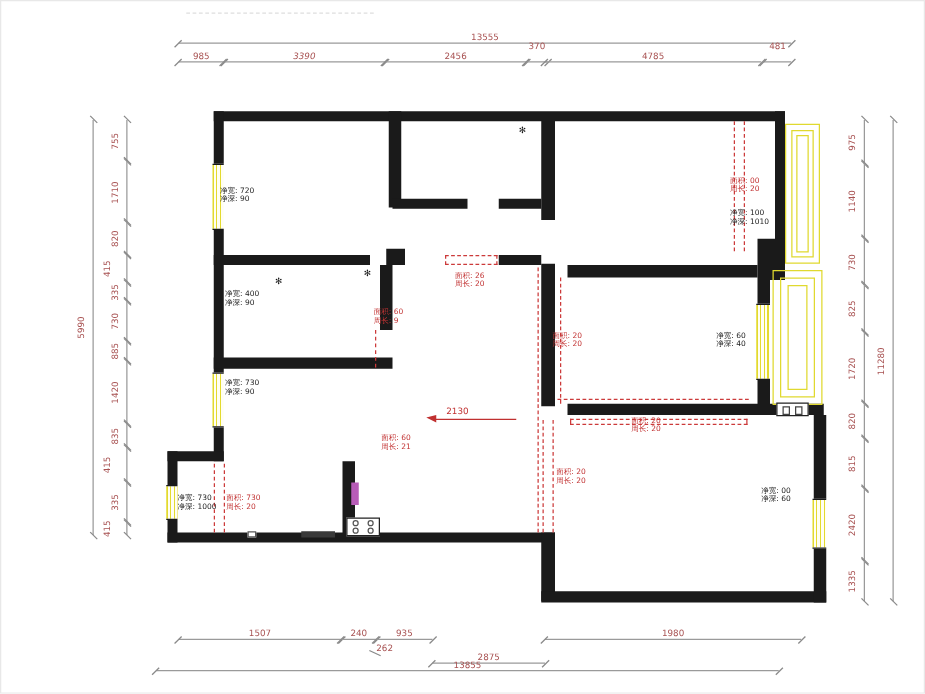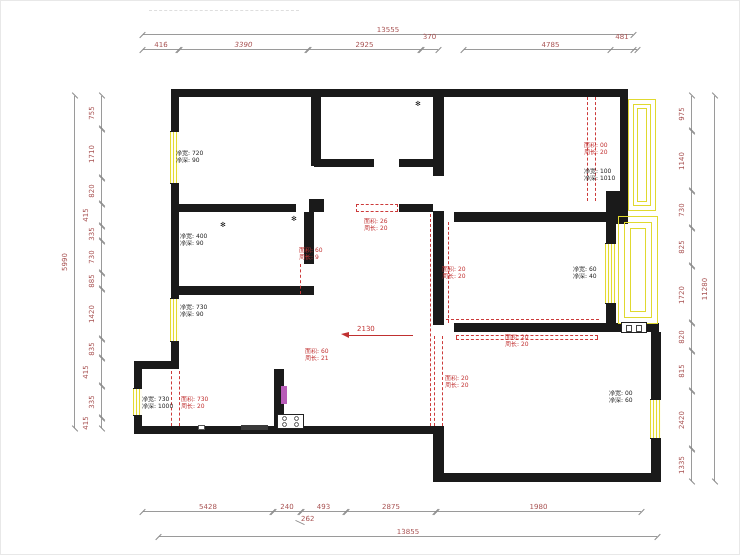--- a/index.html
+++ b/index.html
@@ -57,56 +57,56 @@
 
 <div id="canvas">
 
   <div class="artifact"></div>
 
   <div class="dim-h" style="left:142px;top:33px;width:490px;">
     <span class="lbl">13555</span>
   </div>
 
   <div class="dim-h" style="left:142px;top:48px;width:36px;">
-      <span class="lbl">416</span>
+      <span class="lbl">985</span>
     </div>
   <div class="dim-h" style="left:178px;top:48px;width:129px;font-style:italic;">
       <span class="lbl">3390</span>
     </div>
   <div class="dim-h" style="left:307px;top:48px;width:113px;">
-      <span class="lbl">2925</span>
+      <span class="lbl">2456</span>
     </div>
   <div class="dim-h up" style="left:420px;top:48px;width:17px;">
       <span class="lbl">370</span>
     </div>
-  <div class="dim-h" style="left:463px;top:48px;width:173px;text-align:center;">
+  <div class="dim-h" style="left:435px;top:48px;width:173px;text-align:center;">
       <span class="lbl">4785</span>
     </div>
   <div class="dim-h up" style="left:610px;top:48px;width:22px;">
       <span class="lbl">481</span>
     </div>
 
   <div class="dim-h" style="left:142px;top:510px;width:130px;">
-      <span class="lbl">5428</span>
+      <span class="lbl">1507</span>
     </div>
   <div class="dim-h" style="left:272px;top:510px;width:28px;">
       <span class="lbl">240</span>
     </div>
   <div class="dim-h" style="left:300px;top:510px;width:45px;">
-      <span class="lbl">493</span>
-    </div>
-  <div class="dim-h" style="left:345px;top:510px;width:90px;">
+      <span class="lbl">935</span>
+    </div>
+  <div class="dim-h" style="left:345px;top:529px;width:90px;">
       <span class="lbl">2875</span>
     </div>
   <div class="dim-h" style="left:435px;top:510px;width:205px;">
       <span class="lbl">1980</span>
     </div>
   <div class="dim-note" style="left:300px;top:514px;">262</div>
 
-  <div class="dim-h" style="left:158px;top:535px;width:498px;">
+  <div class="dim-h" style="left:124px;top:535px;width:498px;">
     <span class="lbl">13855</span>
   </div>
 
   <div class="dim-v" style="left:73px;top:95px;height:332px;">
     <span class="lbl">5990</span>
   </div>
 
   <div class="dim-v" style="left:100px;top:95px;height:33px;">
       <span class="lbl">755</span>
     </div>

